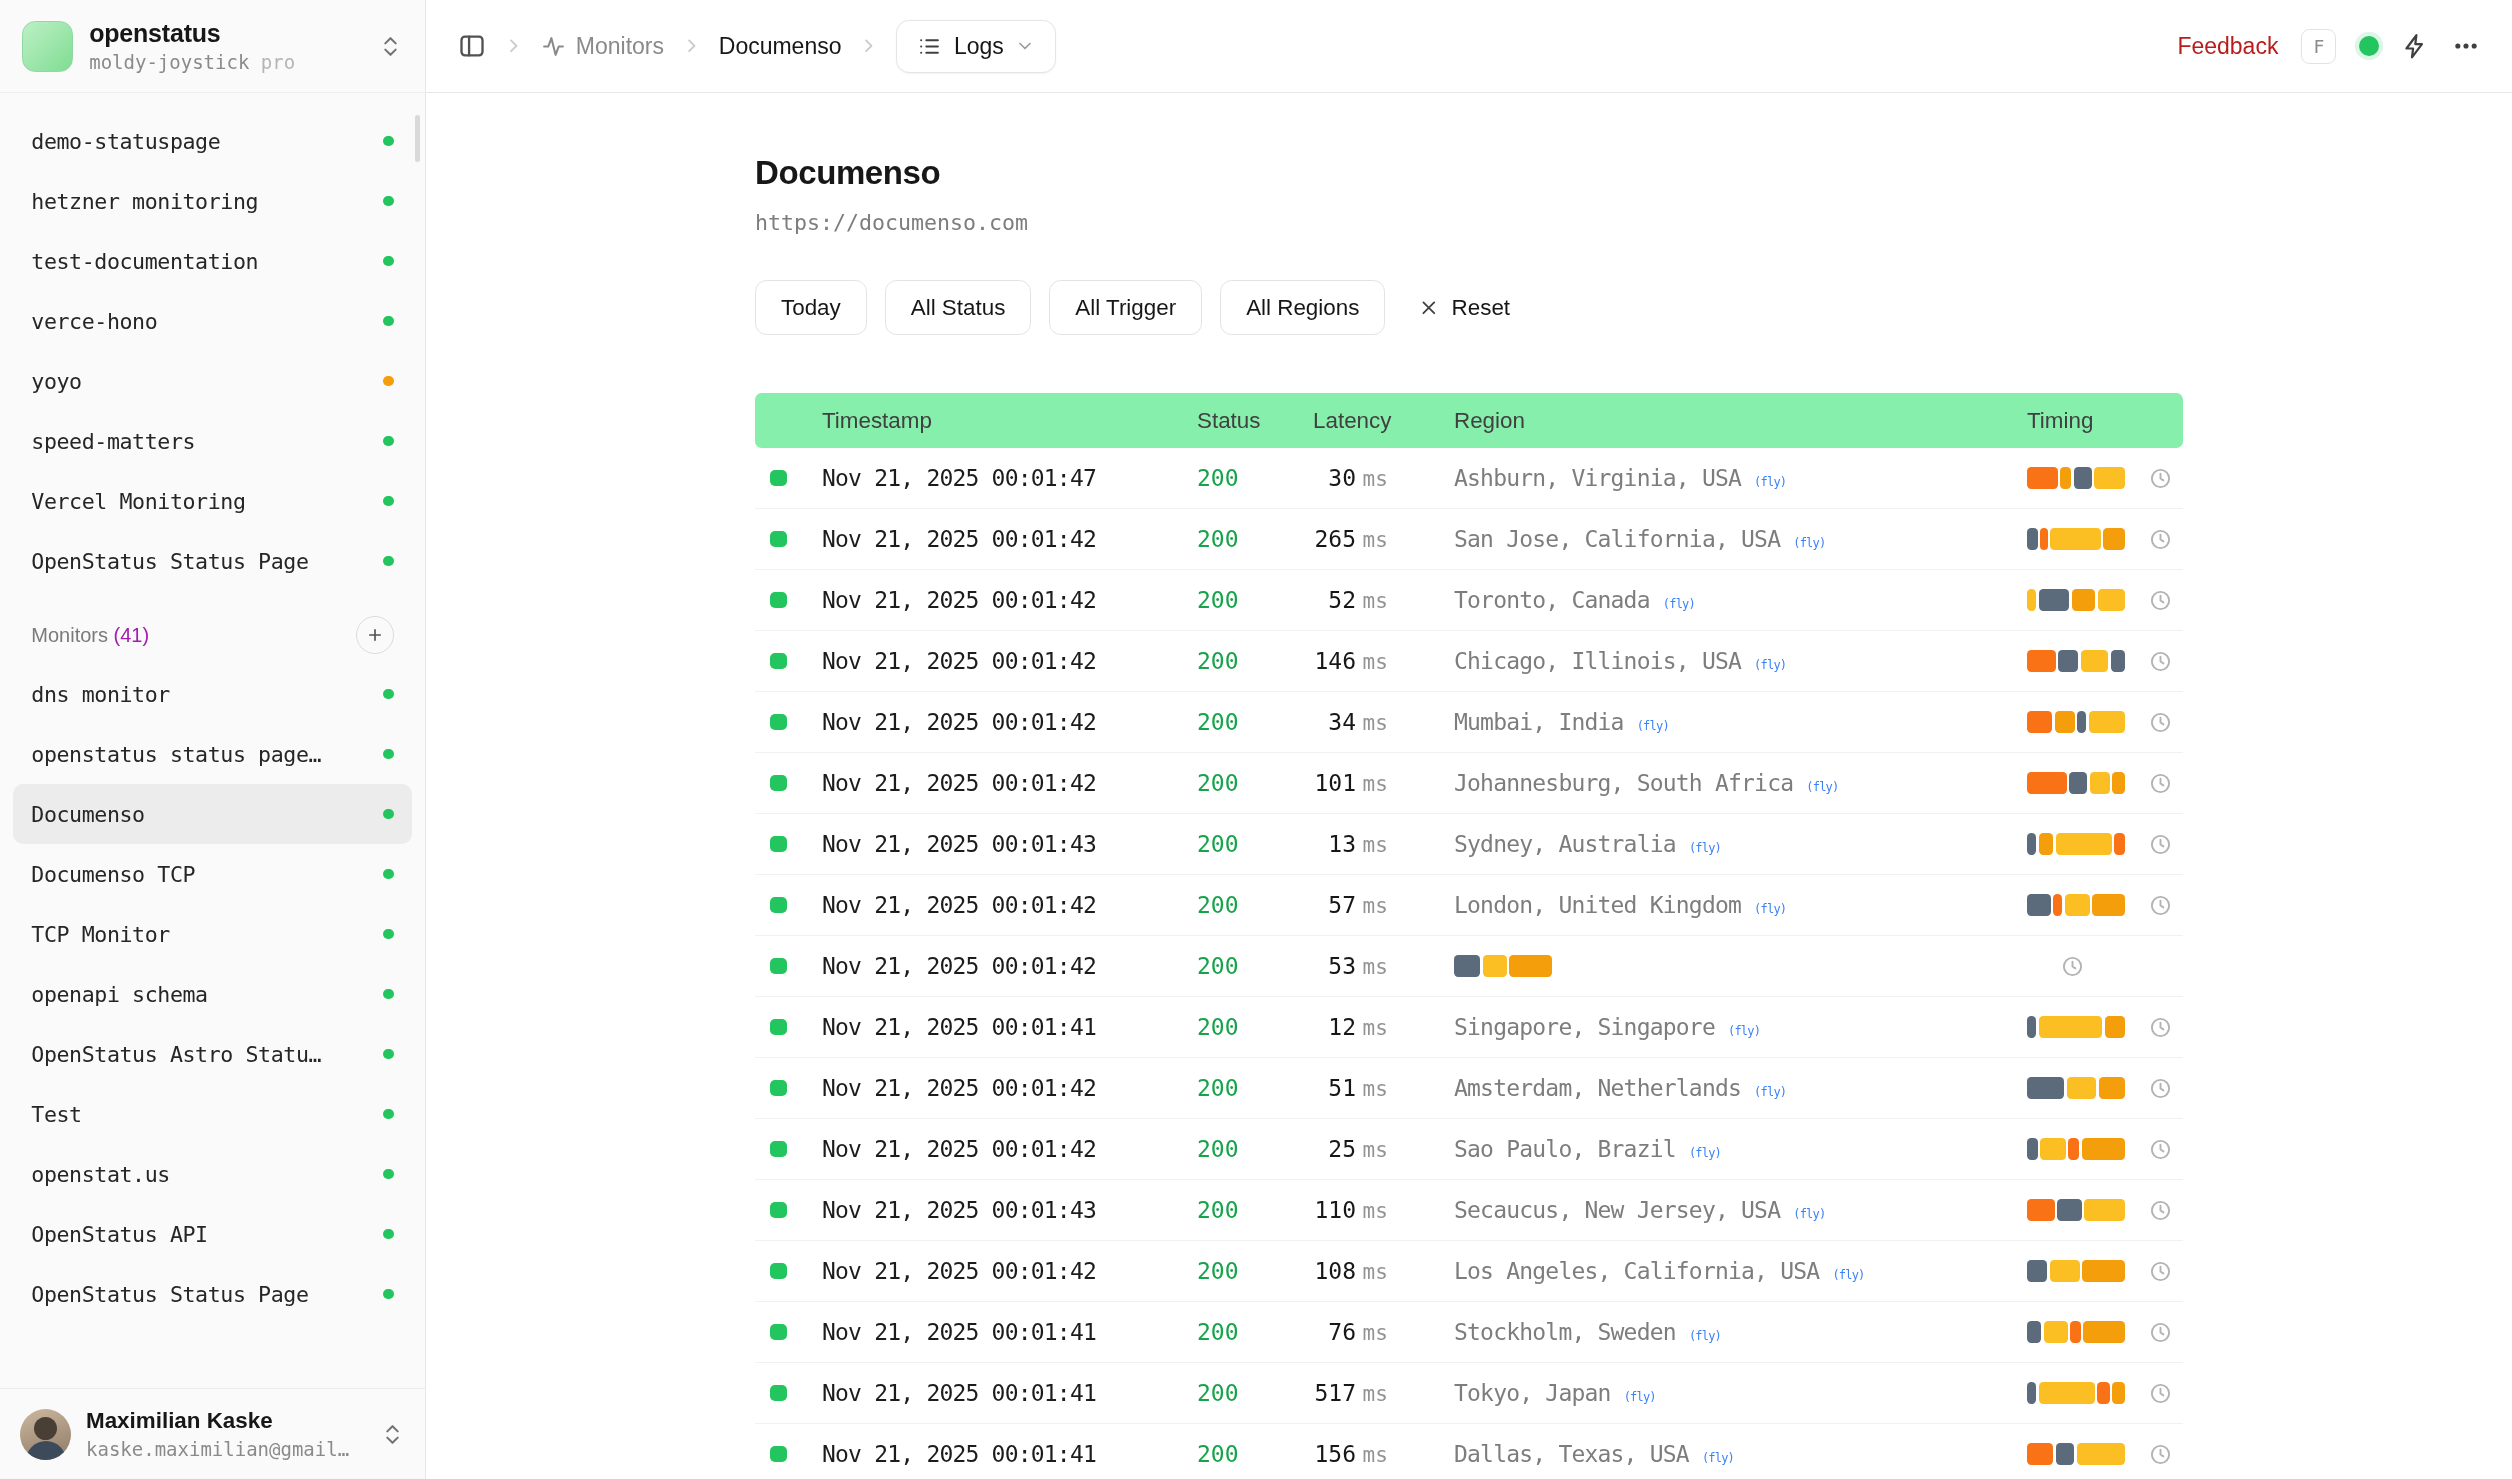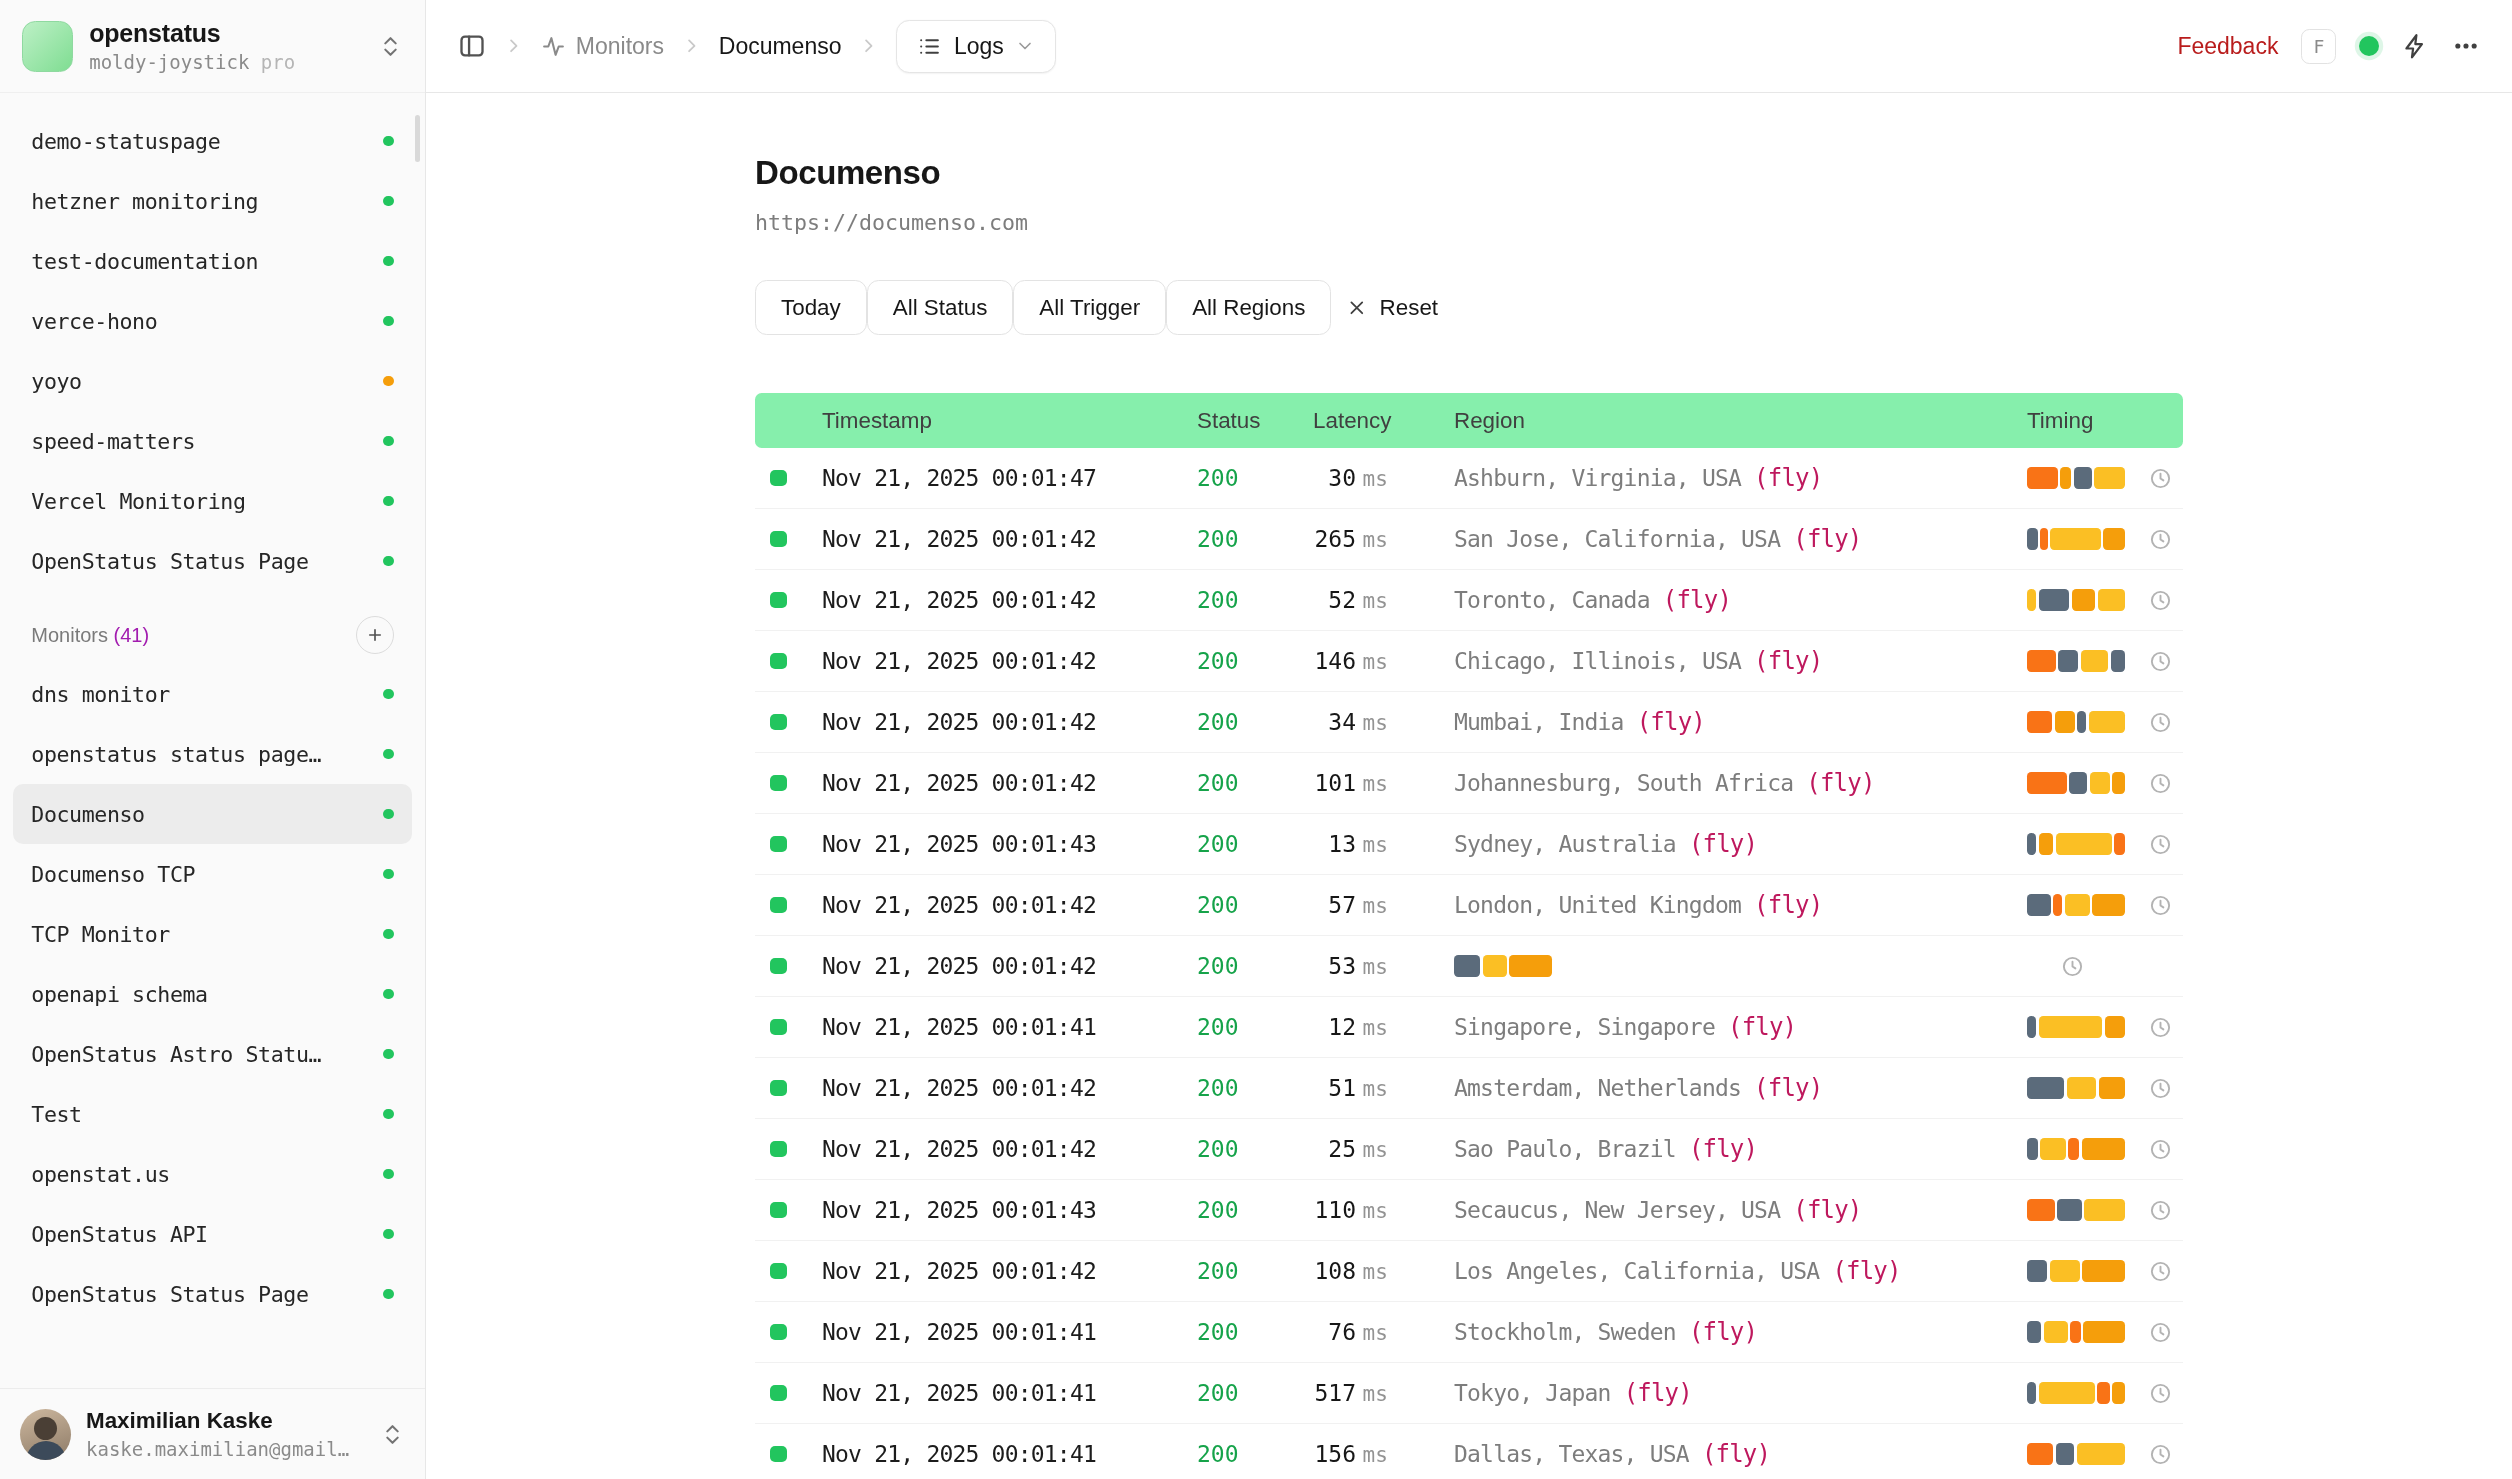--- a/index.html
+++ b/index.html
@@ -84,21 +84,21 @@
   .live-dot { width:20px; height:20px; border-radius:50%; }
   .zap { width:26.6px; height:26.6px; stroke:#404040; stroke-width:2; fill:none;
     stroke-linejoin:round; }
   .dots { width:28px; height:28px; fill:#404040; }
 
   .content { flex:1; overflow:hidden; }
   .container { width:1428px; margin:0 auto; padding-top:61px; }
   .page-title { font-size:33px; font-weight:600; letter-spacing:-0.4px; color:#171717; }
   .page-url { margin-top:18px; font-family:"DejaVu Sans Mono",monospace; font-size:21.6px; color:#7d7d7d; }
 
-  .filters { margin-top:45px; display:flex; align-items:flex-end; }
+  .filters { margin-top:45px; display:flex; align-items:flex-end; gap:18px; }
   .filter-btn { height:55px; padding:0 25px; border:0.8px solid #e3e3e3; border-radius:11.6px;
     background:#fff; font-size:22.4px; font-weight:500; color:#171717; cursor:pointer;
     font-family:inherit; display:flex; align-items:center; }
   .reset-btn { height:55px; padding:0 15px; border:none; background:none; font-size:22.4px;
     font-weight:500; color:#171717; cursor:pointer; font-family:inherit;
     display:flex; align-items:center; gap:11.6px; }
   .reset-btn svg { width:21.6px; height:21.6px; stroke:#404040; stroke-width:2; stroke-linecap:round; }
 
   
   .table { margin-top:58px; width:1428px; }
@@ -108,21 +108,21 @@
   .trow { height:61px; align-items:center; border-bottom:0.8px solid #f1f1f1; cursor:pointer; }
   .c-dot { display:grid; place-items:center; }
   .sq { width:16.6px; height:16.6px; border-radius:5px; }
   .c-ts { padding-left:20px; font-size:23px; letter-spacing:-0.8px; color:#1c1c1c; white-space:nowrap; }
   .c-status { padding-left:20px; font-size:23px; }
   .c-latency { padding-left:20px; font-size:23px; white-space:nowrap; }
   .c-latency .num { display:inline-block; min-width:43px; text-align:right; color:#171717; }
   .c-latency .unit { color:#939393; font-size:21px; margin-left:6.6px; }
   .c-region { padding-left:20px; font-size:23px; letter-spacing:-0.8px; color:#7d7d7d; white-space:nowrap;
     overflow:hidden; text-overflow:ellipsis; }
-  .c-region .prov { font-size:24px; color:#be185d; }
+  .c-region .prov { font-size:12px; color:#3b82f6; }
   .c-timing { padding-left:20px; }
   .bar { width:98px; height:22.4px; display:flex; gap:2.5px; }
   .seg { border-radius:4.2px; }
   .c-clock { display:grid; place-items:center; }
   .clock-ic { width:23px; height:23px; stroke:#b3b3b3; stroke-width:2; fill:none;
     stroke-linecap:round; stroke-linejoin:round; }
 </style>
 </head>
 <body>
 

